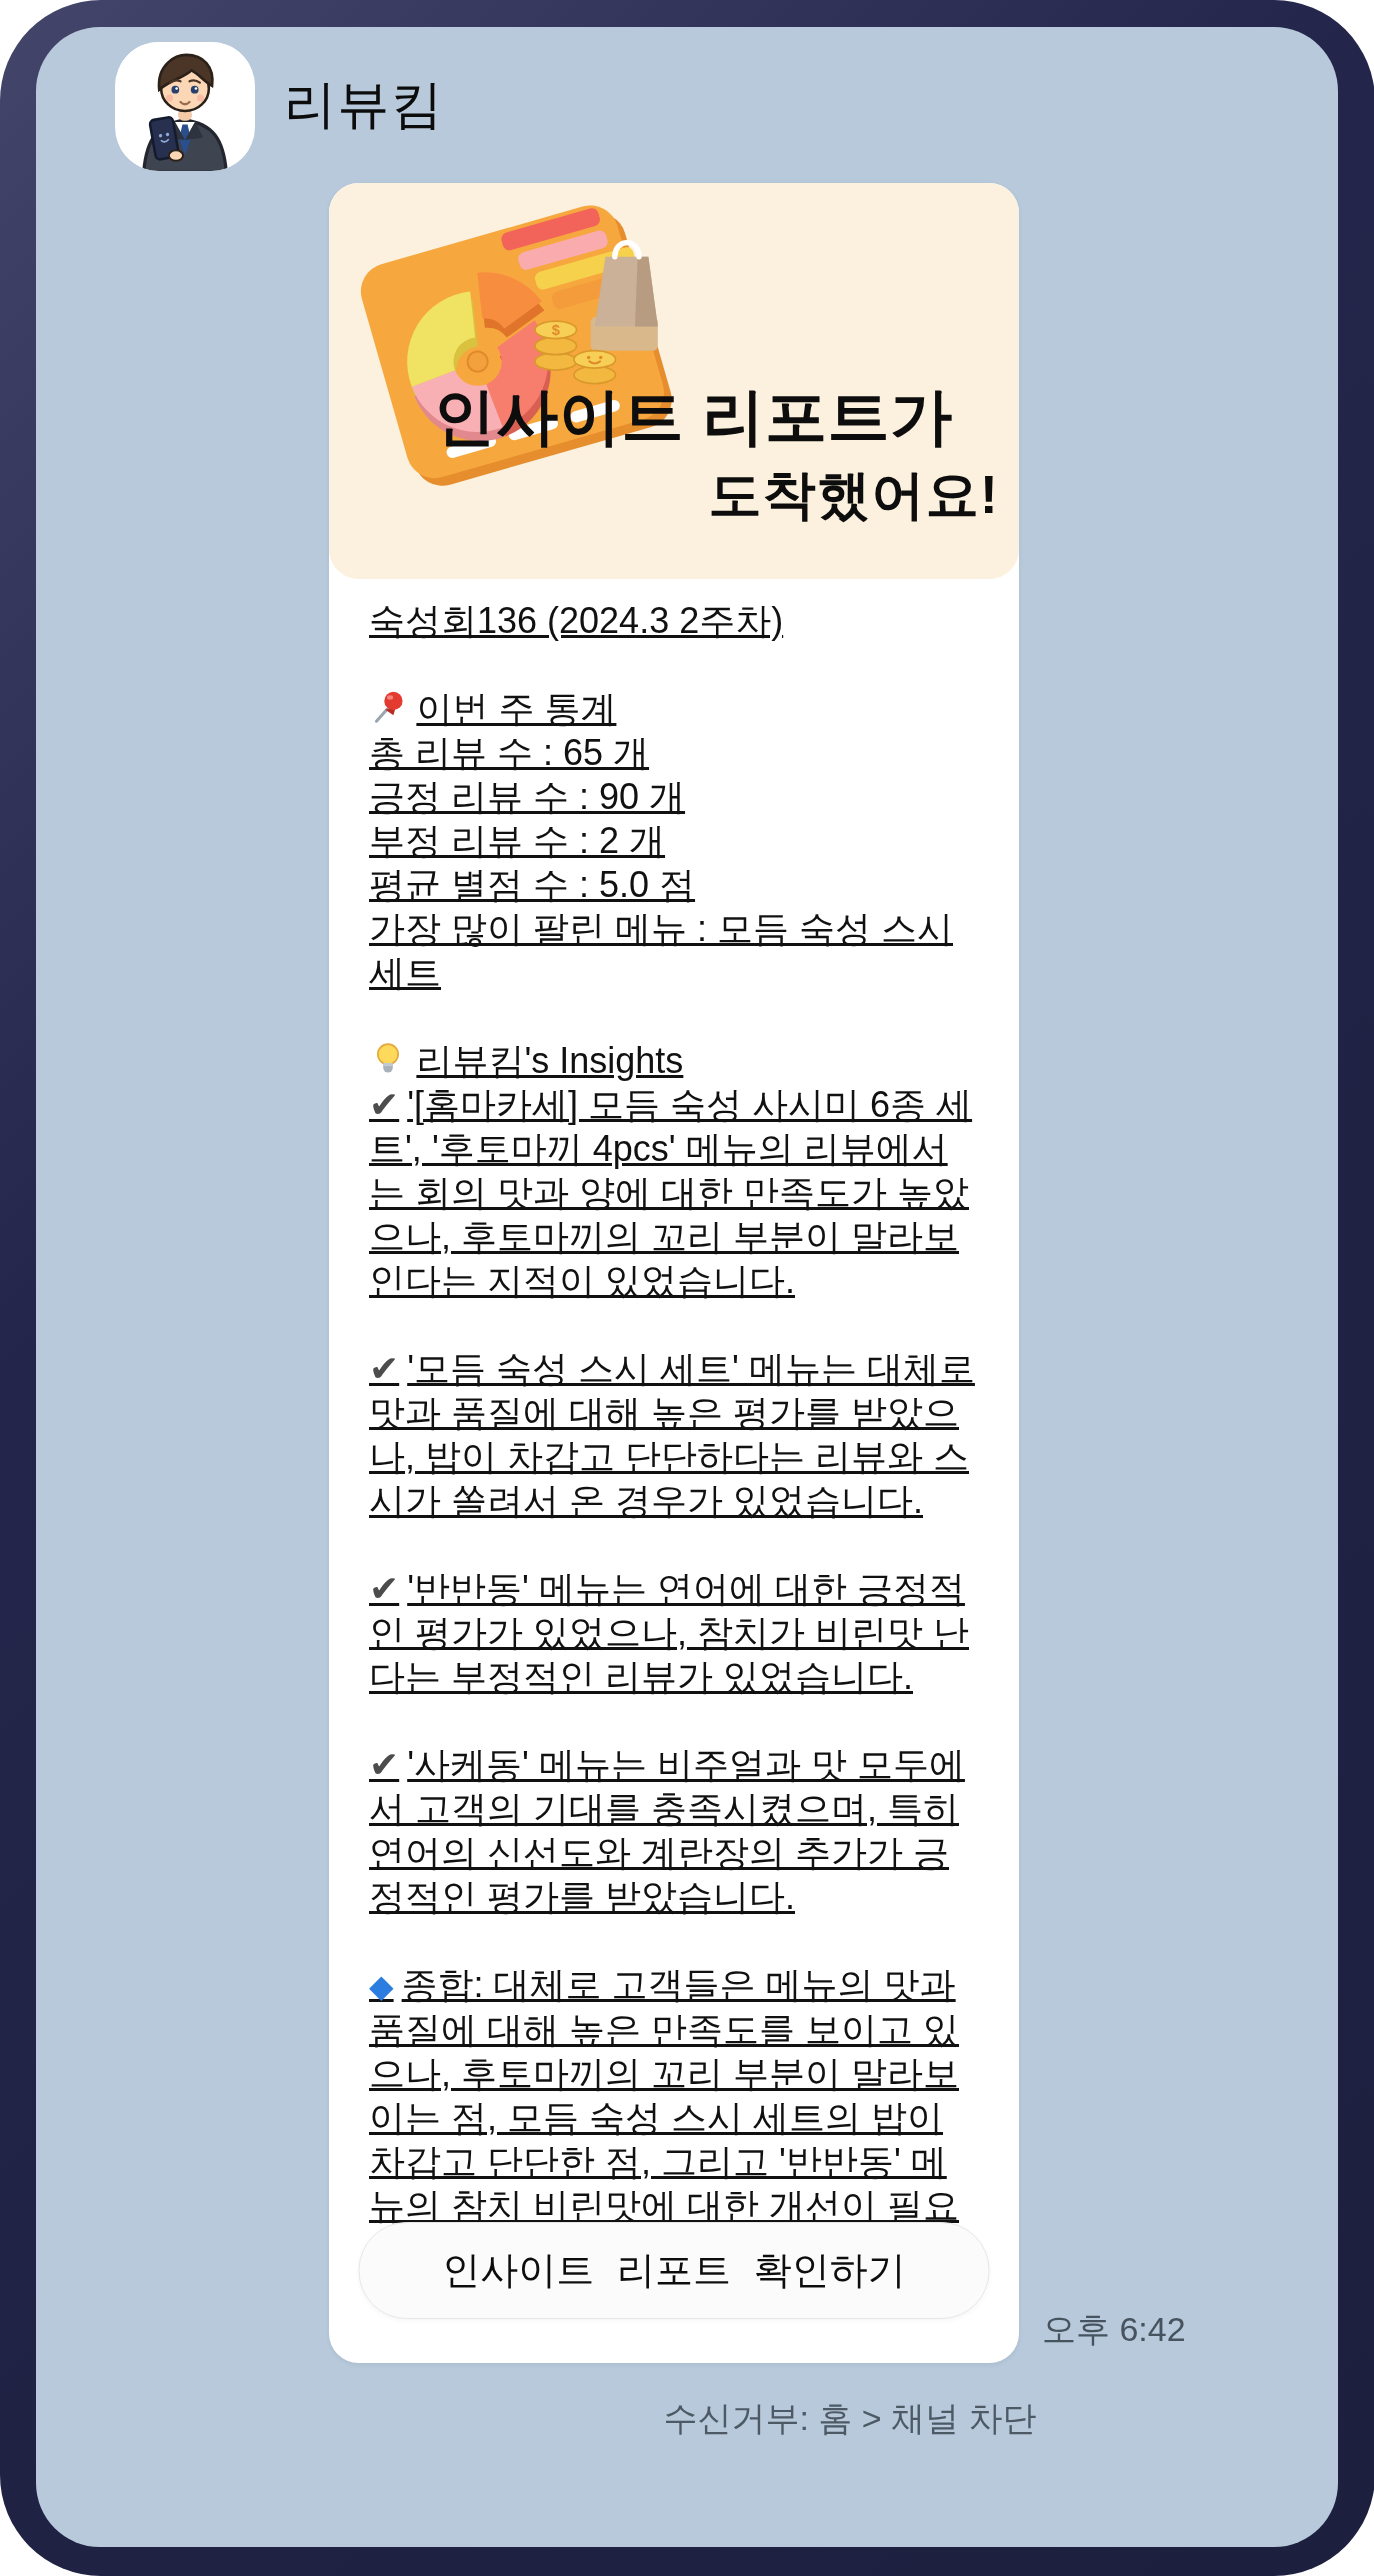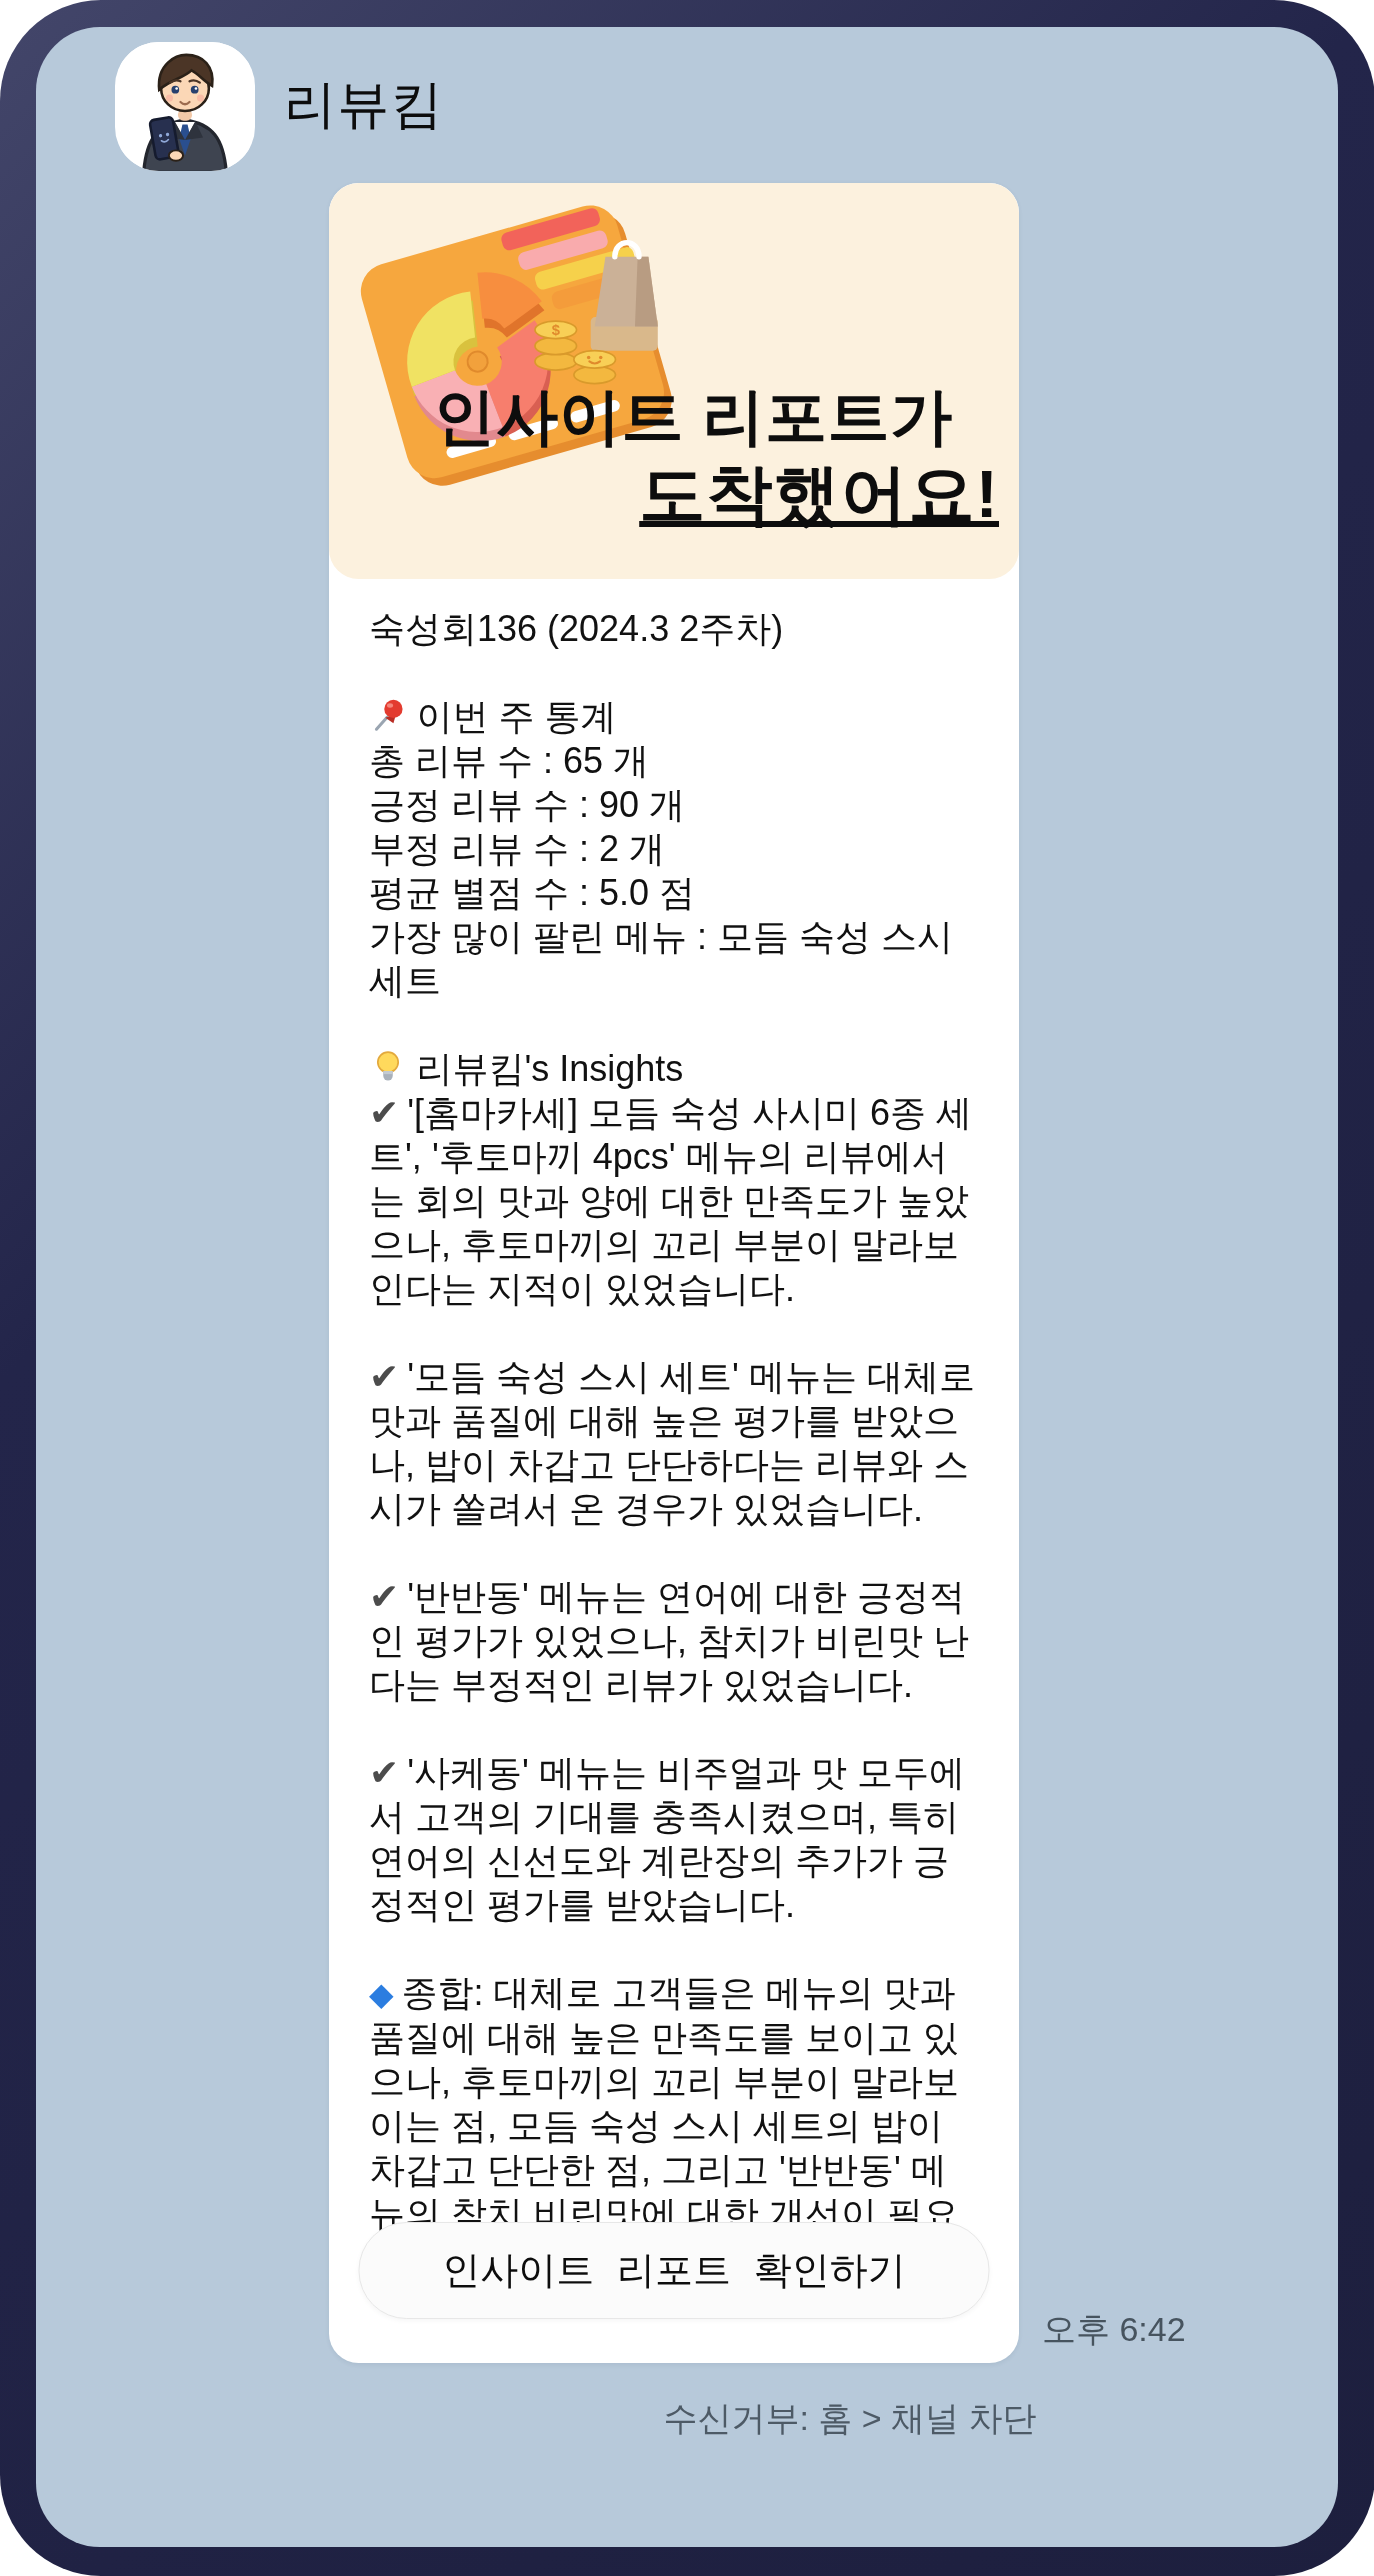--- a/index.html
+++ b/index.html
@@ -11,23 +11,23 @@
   .avatar{position:absolute;left:79px;top:15.4px;width:140px;height:129px;border-radius:44px;background:#ffffff;overflow:hidden;}
   .avatar svg{width:100%;height:100%;display:block;}
   .sender{position:absolute;left:248px;top:48px;font-size:52px;line-height:58px;font-weight:500;color:#0c0c0c;letter-spacing:1.3px;}
 
   
   .card{position:absolute;left:293px;top:156px;width:690px;height:2180px;background:#ffffff;border-radius:29.5px;overflow:hidden;box-shadow:0 1.3px 4px rgba(40,60,90,.08);}
   .banner{position:relative;width:100%;height:396px;background:#fcf1de;border-radius:29.5px;overflow:hidden;}
   .illust{position:absolute;left:12px;top:9.4px;width:349px;height:316px;}
   .banner-titles{position:absolute;right:20px;top:197px;text-align:right;color:#0d0d0d;font-weight:800;}
   .banner-titles .t1{font-size:62px;line-height:73px;letter-spacing:0.7px;margin-right:46px;}
-  .banner-titles .t2{font-size:66px;line-height:83px;letter-spacing:1.3px;text-decoration:underline;}
+  .banner-titles .t2{font-size:53px;line-height:83px;letter-spacing:1.3px;}
 
-  .body{position:relative;padding:28px 39px 0 40px;color:#111111;font-size:36px;line-height:44px;}
+  .body{position:relative;padding:20px 39px 0 40px;color:#111111;font-size:36px;line-height:44px;text-decoration:underline;}
   .body p{margin:0;}
   .sec-gap{margin-top:44px !important;}
   .ic{display:inline-block;width:38px;height:38px;vertical-align:-5.4px;margin-right:9.4px;}
   .check{color:#4c4c4c;font-weight:700;margin-right:8px;}
   .diamond{color:#2b7de0;margin-right:8px;font-size:32px;}
 
   .cta{position:absolute;left:50%;transform:translateX(-50%);bottom:44px;width:631px;height:97px;
        background:#fbfbfb;border:1.3px solid #e7e7e7;border-radius:48px;font-family:Liberation Mono, monospace;
        font-size:38px;color:#0d0d0d;box-shadow:0 2px 5.4px rgba(0,0,0,.04);cursor:pointer;}
 

